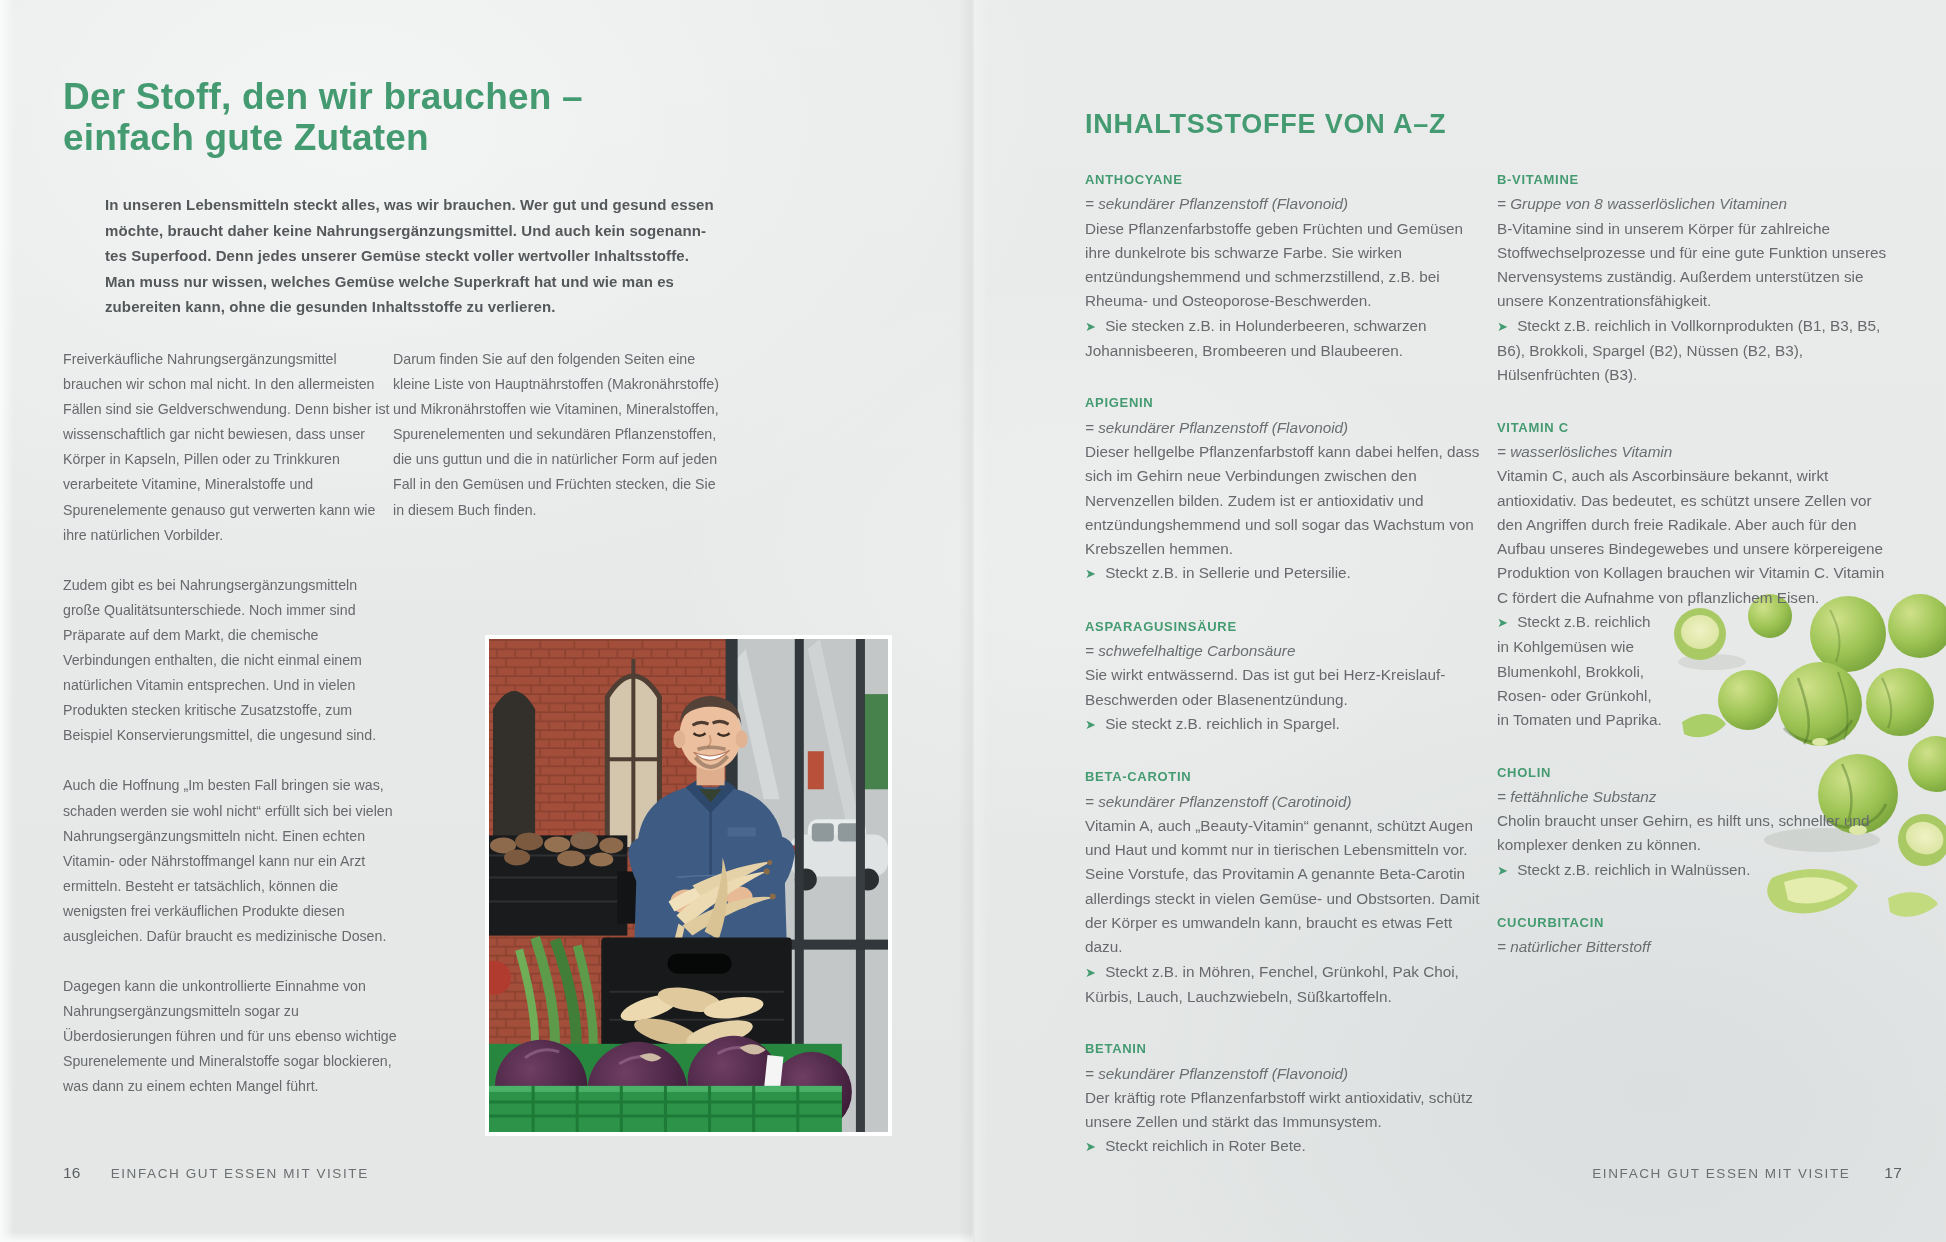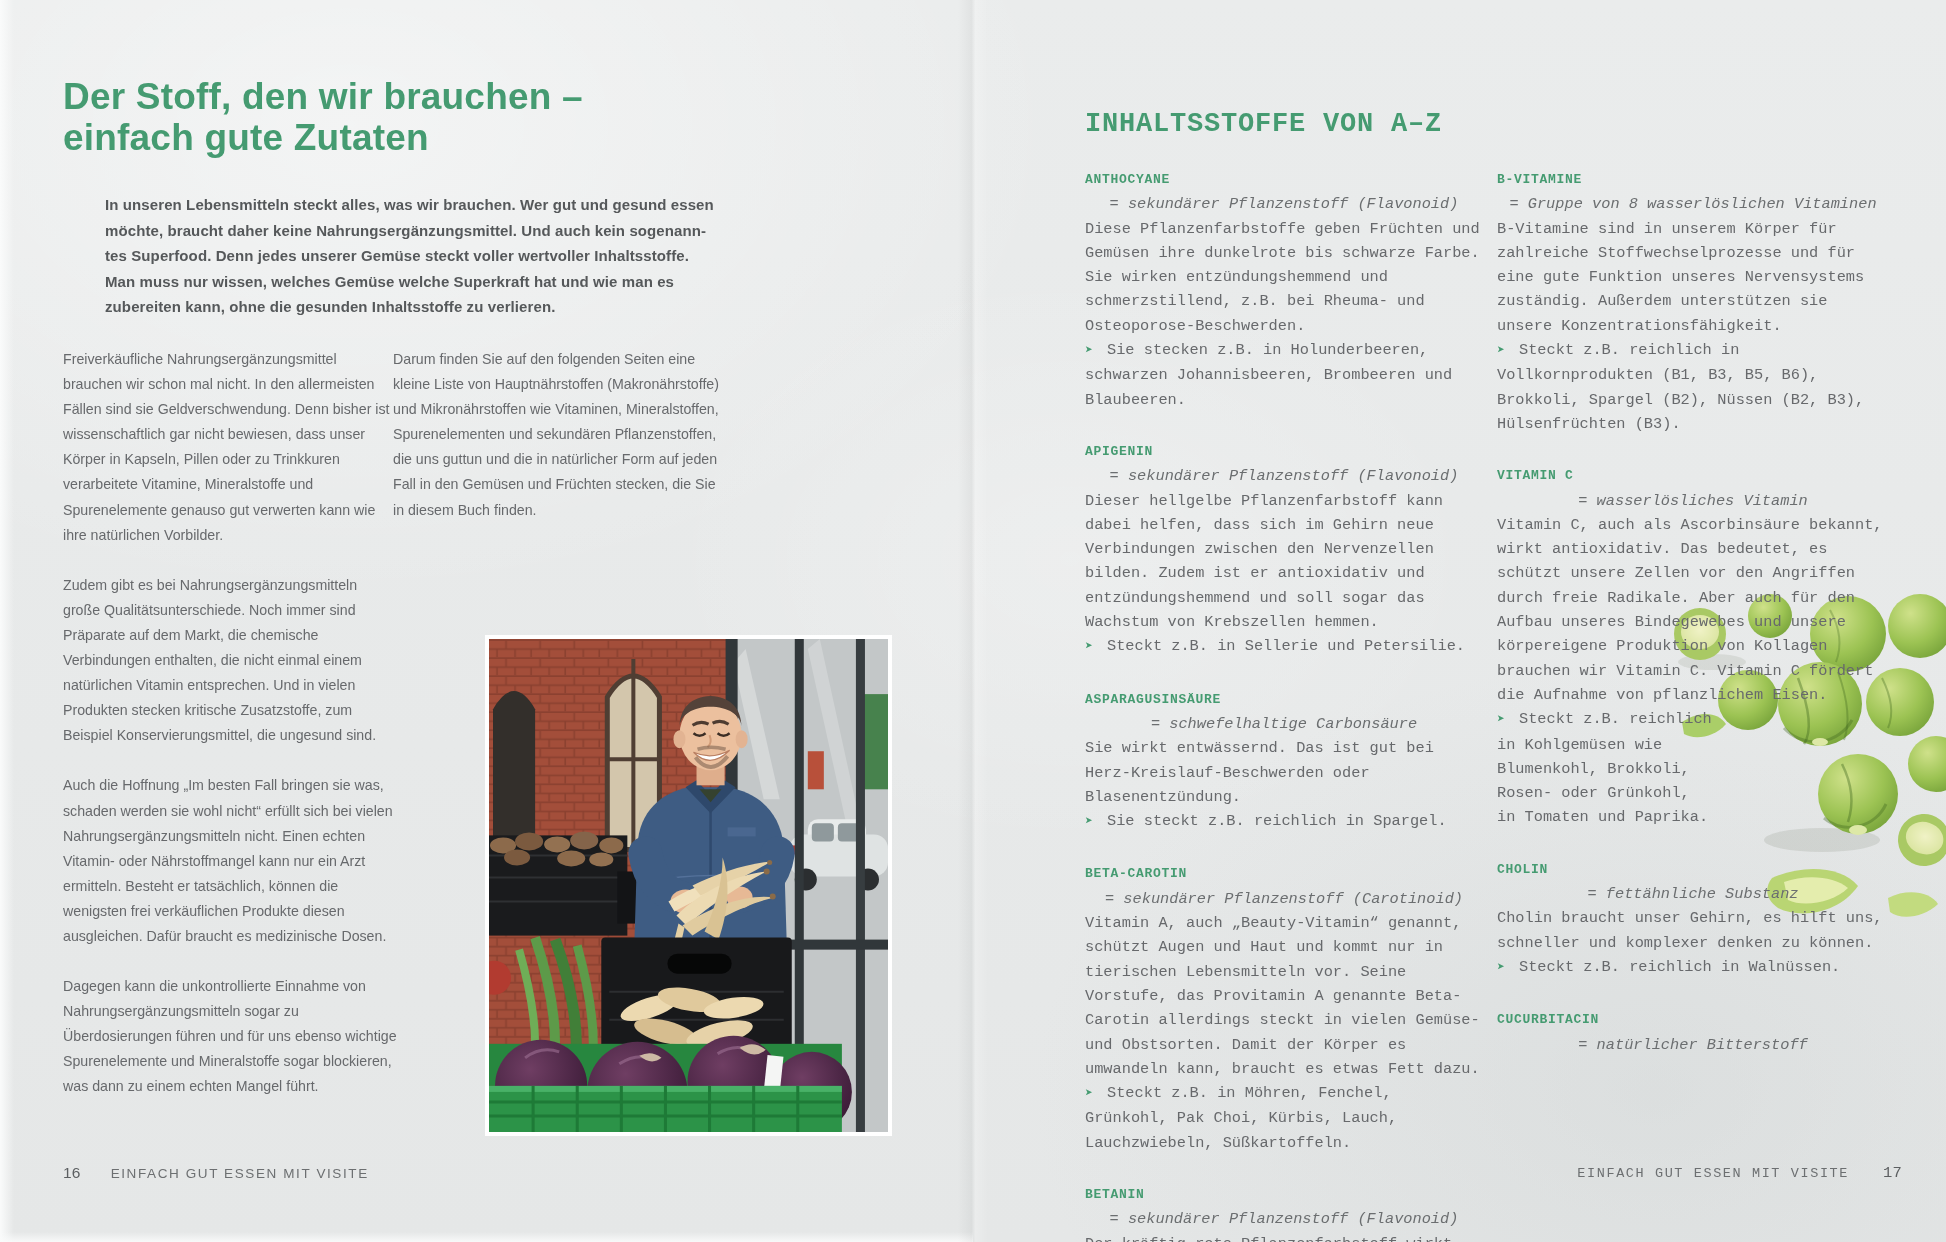--- a/index.html
+++ b/index.html
@@ -27,21 +27,21 @@
   }
   .edge-left{position:absolute;left:0;top:0;bottom:0;width:14px;
     background:linear-gradient(90deg,#fafbfb,rgba(250,251,251,0));}
   .edge-bottom{position:absolute;left:0;bottom:0;width:50%;height:10px;
     background:linear-gradient(0deg,rgba(250,251,251,.9),rgba(250,251,251,0));}
   .fold{position:absolute;left:958px;top:0;bottom:0;width:30px;
     background:linear-gradient(90deg,rgba(0,0,0,0),rgba(90,95,95,.07) 45%,rgba(255,255,255,.22) 58%,rgba(0,0,0,0));}
 
   .page{position:absolute;top:0;bottom:0;}
   .page-left{left:0;width:973px;}
-  .page-right{left:973px;width:973px;font-family:Liberation Mono, monospace;}
+  .page-right{left:973px;width:973px;}
 
   
   .main-title{
     position:absolute;left:63px;top:76px;margin:0;
     font-size:37px;line-height:41px;font-weight:700;
     color:var(--green);letter-spacing:.2px;
   }
   .intro{
     position:absolute;left:105px;top:192px;margin:0;
     font-size:15px;line-height:25.6px;font-weight:700;
@@ -63,21 +63,21 @@
     position:absolute;left:112px;top:108px;margin:0;
     font-size:27px;line-height:32px;font-weight:700;
     color:var(--green);letter-spacing:.8px;
   }
   .entries{position:absolute;top:168px;font-size:15.3px;line-height:24.3px;color:var(--body-text);}
   .entries-1{left:112px;width:398px;}
   .entries-2{left:524px;width:392px;}
   .entry{margin:0 0 28px 0;}
   .entry-name{margin:0;font-size:13px;line-height:24.3px;font-weight:700;
     color:var(--green);letter-spacing:.7px;}
-  .entry-def{margin:0;font-style:italic;color:#6b6e70;text-align:center;}
+  .entry-def{margin:0;font-style:italic;color:#6b6e70;}
   .entry-body{margin:0;}
   .entry-body strong{color:var(--intro-text);font-weight:700;}
   .entry-tip{margin:0;}
   .arrow{color:var(--green);font-size:13px;margin-right:5px;}
   .tip-text{white-space:pre-line;}
 
   .sprouts{position:absolute;left:679px;top:582px;width:294px;height:352px;}
 
   
   .page-footer{position:absolute;top:1164px;font-size:13.5px;letter-spacing:1.6px;

